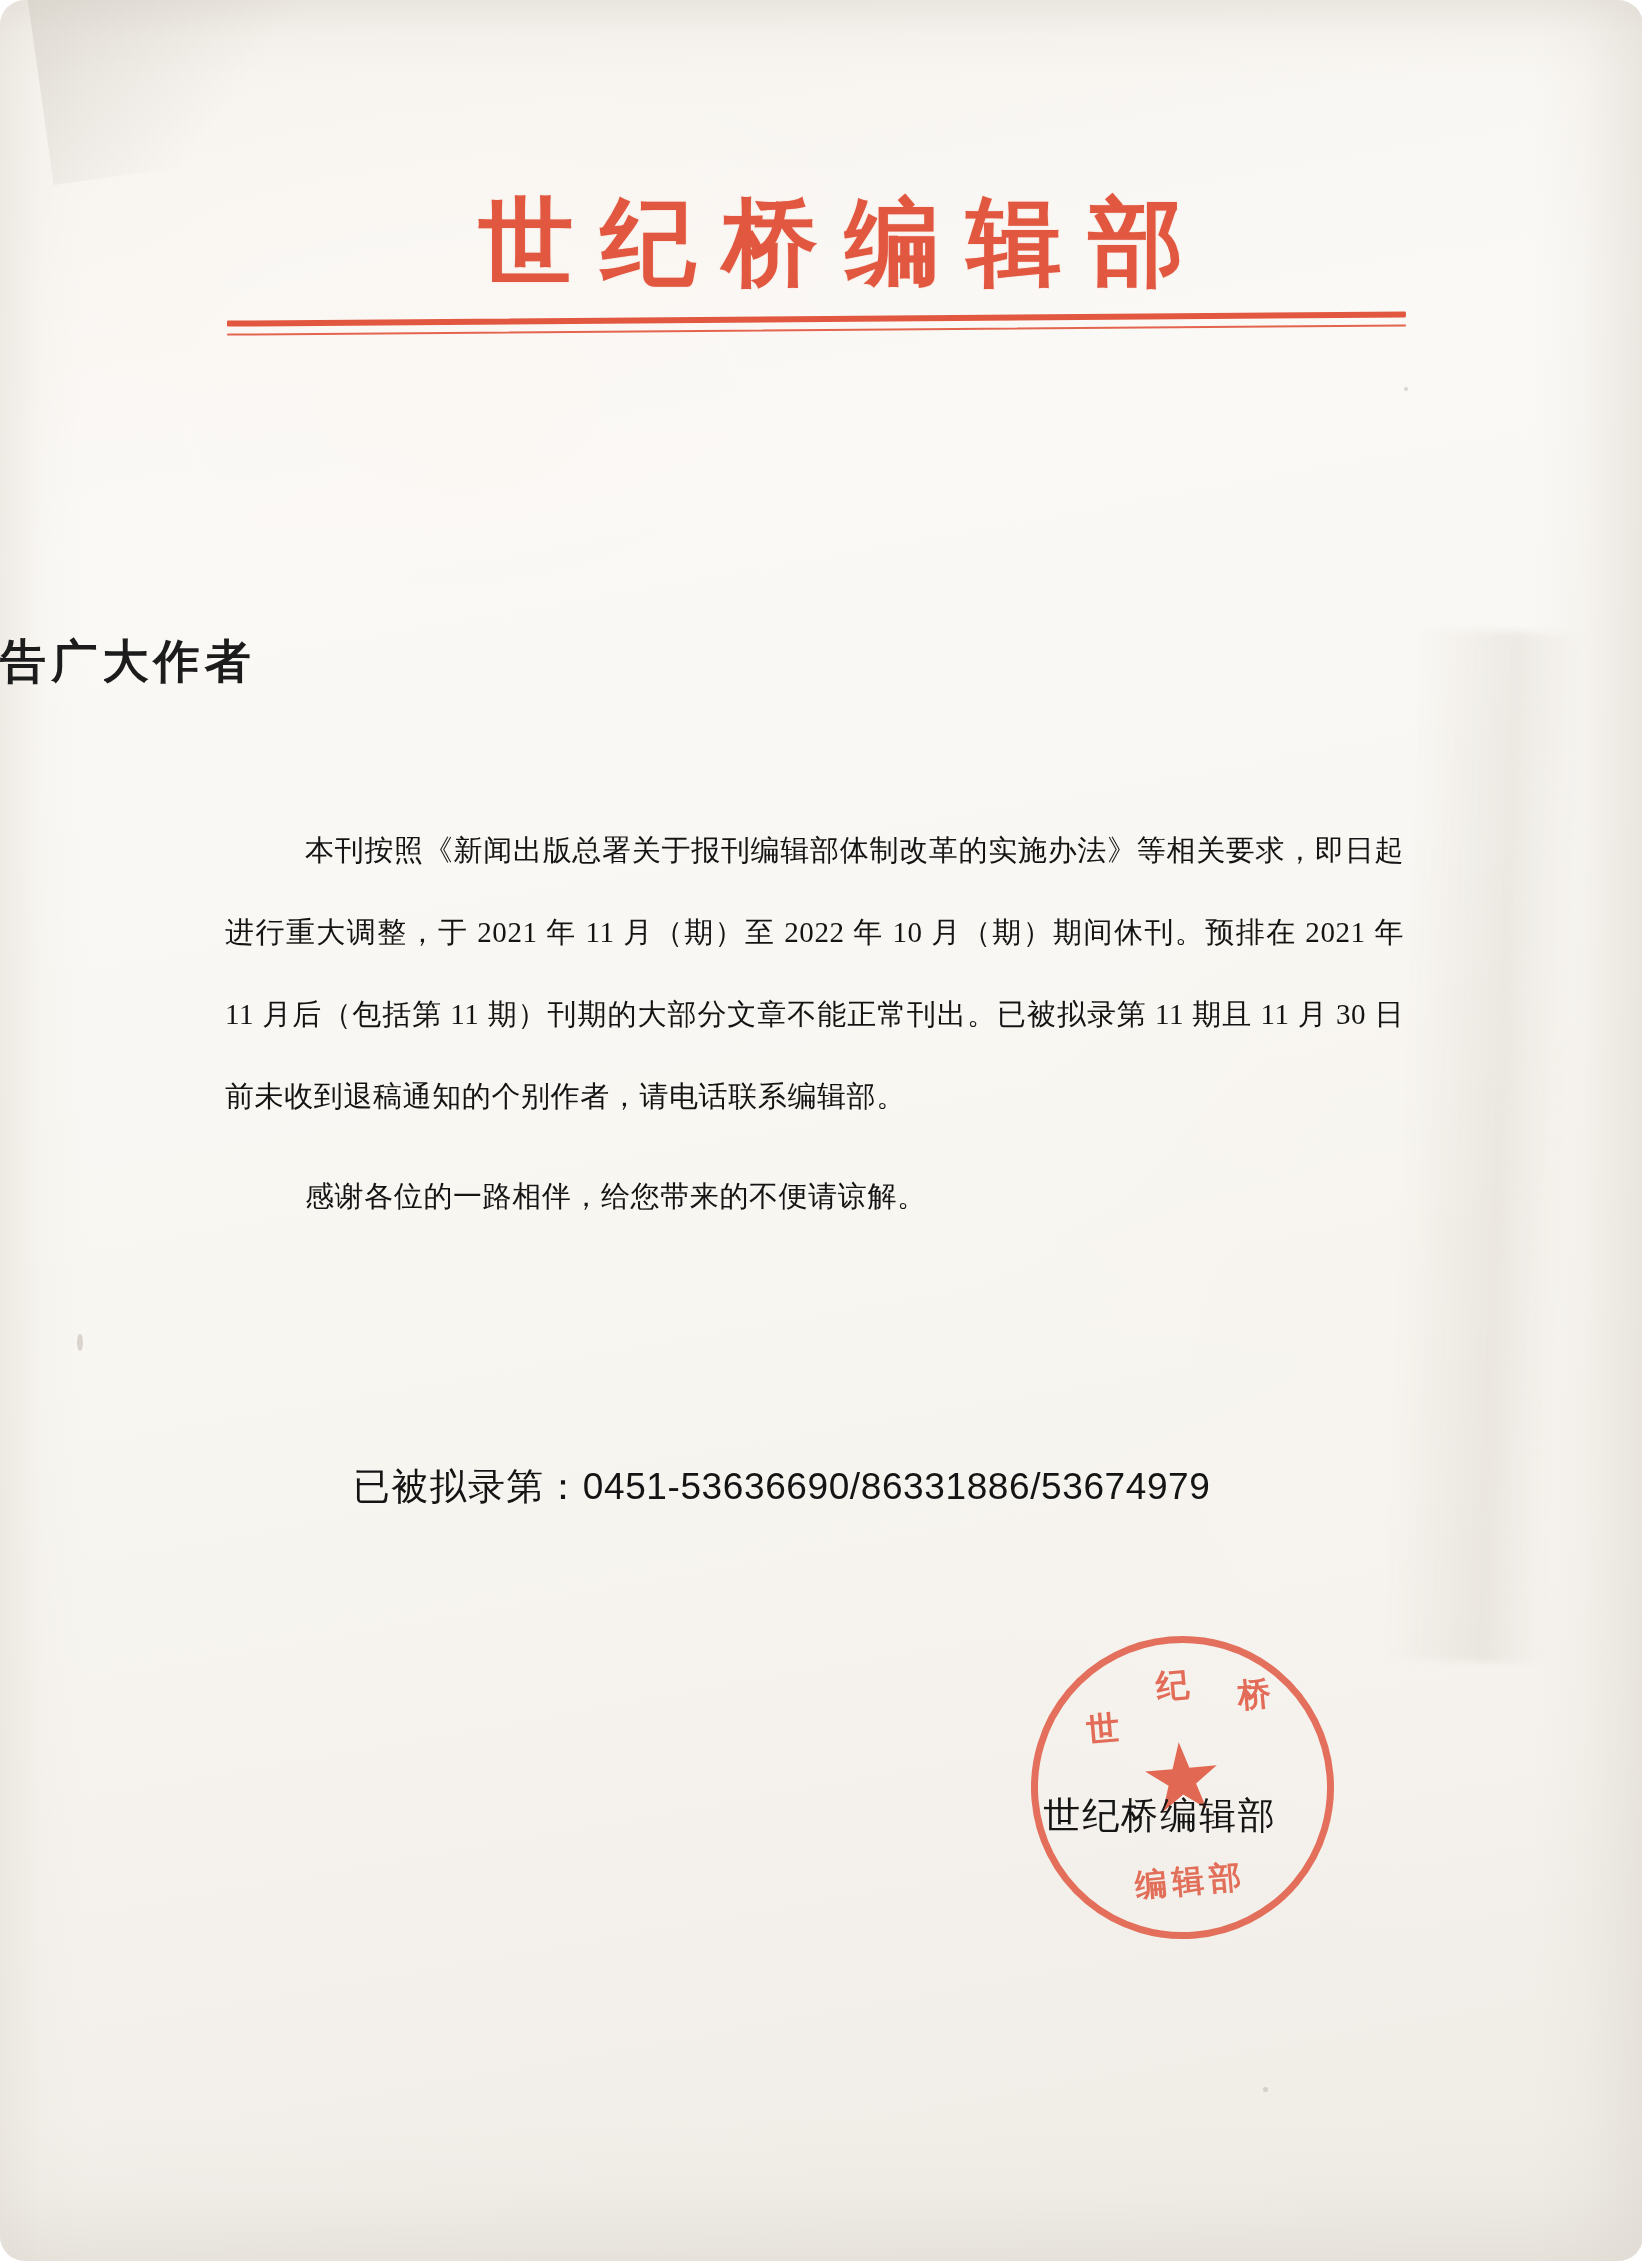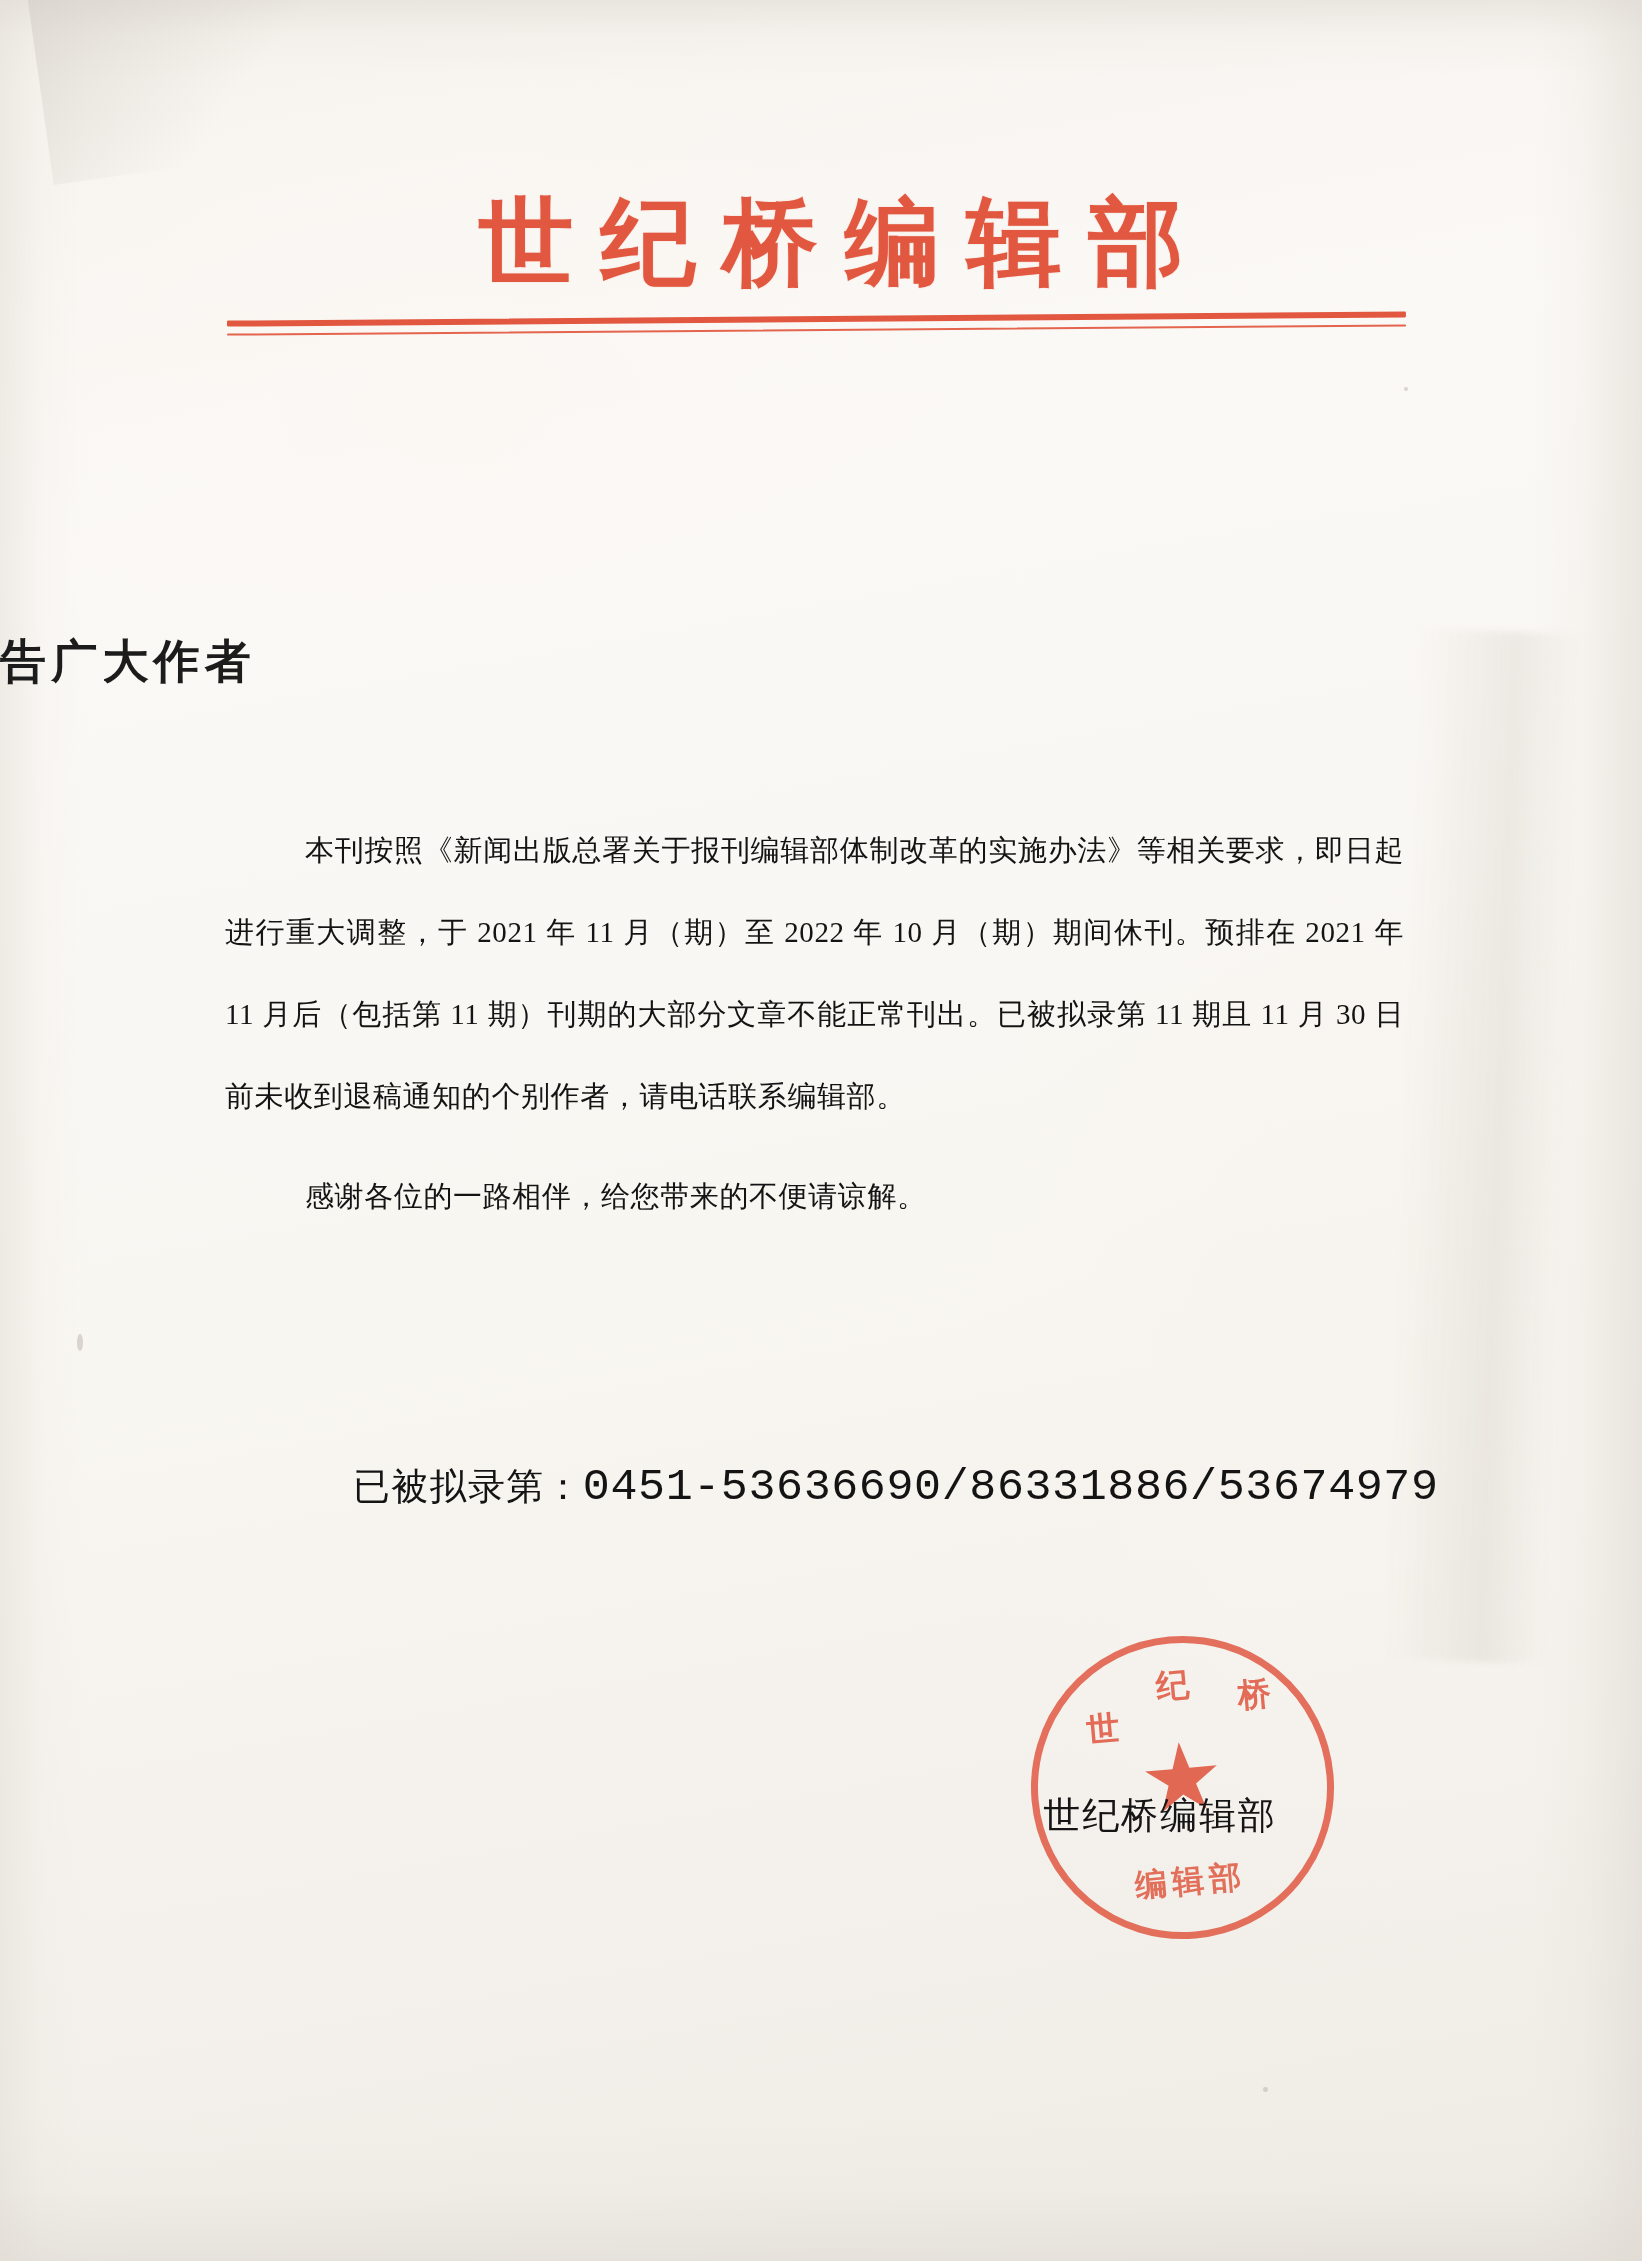--- a/index.html
+++ b/index.html
@@ -17,20 +17,21 @@
   
   .scan {
     position: relative;
     width: 1643px;
     height: 2261px;
     background:
       radial-gradient(ellipse 902px 580px at 28% 18%, #fbf8f4 0%, rgba(251,248,244,0) 62%),
       radial-gradient(ellipse 709px 837px at 86% 62%, #f7f4ef 0%, rgba(247,244,239,0) 65%),
       linear-gradient(170deg, #f6f3ee 0%, #fbf9f6 22%, #f8f6f1 55%, #f4f1ec 78%, #efece6 100%);
     overflow: hidden;
+    border-radius: 25px;
   }
   
   .edge-top {
     position: absolute; left: 0; top: 0; width: 1643px; height: 77px;
     background: linear-gradient(180deg, #ded9d1 0%, rgba(222,217,209,0.25) 45%, rgba(255,255,255,0) 100%);
     opacity: .55;
   }
   .edge-left {
     position: absolute; left: 0; top: 0; width: 84px; height: 2261px;
     background: linear-gradient(90deg, #e2ddd5 0%, rgba(226,221,213,0.2) 50%, rgba(255,255,255,0) 100%);
@@ -137,22 +138,22 @@
   }
   .phone-line {
     position: absolute;
     left: 353px;
     top: 1462px;
     font-size: 37px;
     letter-spacing: 1.3px;
     color: #141414;
   }
   .phone-num {
-    font-family: Liberation Mono, monospace;
-    font-size: 45px;
+    font-family: Liberation Sans, sans-serif;
+    font-size: 37px;
     letter-spacing: 0.6px;
     margin-top: 28px;
   }
 
   
   .signature {
     position: absolute;
     left: 1024px;
     top: 1791px;
     width: 464px;

